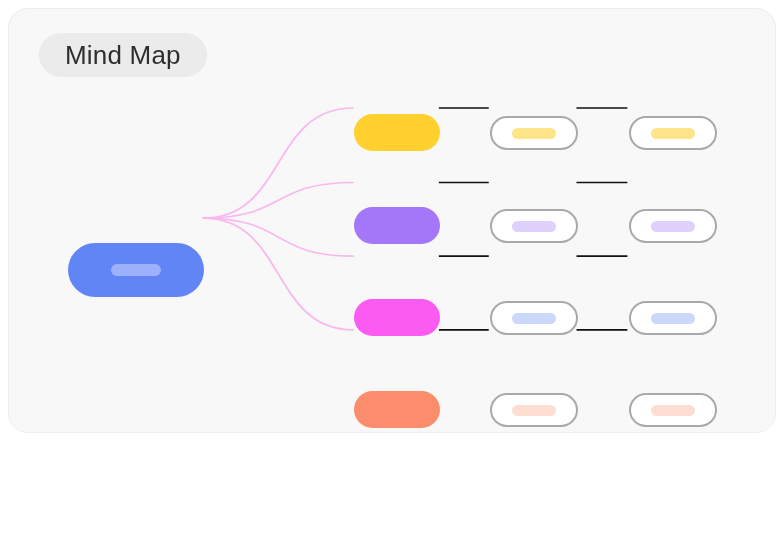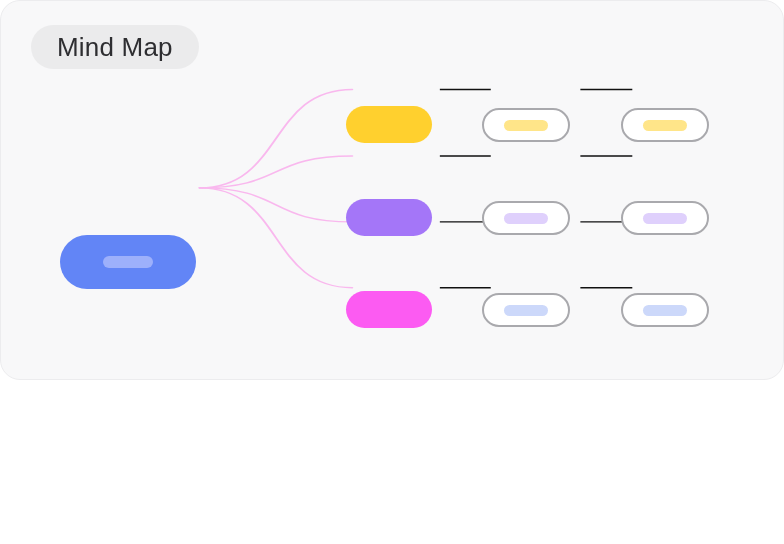--- a/index.html
+++ b/index.html
@@ -13,24 +13,25 @@
     overflow: hidden;
     font-family: "Liberation Sans", sans-serif;
   }
 
   
   #app-frame {
     position: absolute;
     left: 0;
     top: 0;
     width: 784px;
-    height: 380px;
+    height: 441px;
     box-sizing: border-box;
     background: #ffffff;
     border-radius: 26px;
+    padding: 8px;
   }
 
   
   #canvas-panel {
     position: relative;
     width: 100%;
     height: 100%;
     box-sizing: border-box;
     background: #f8f8f9;
     border: 1px solid #ececee;

